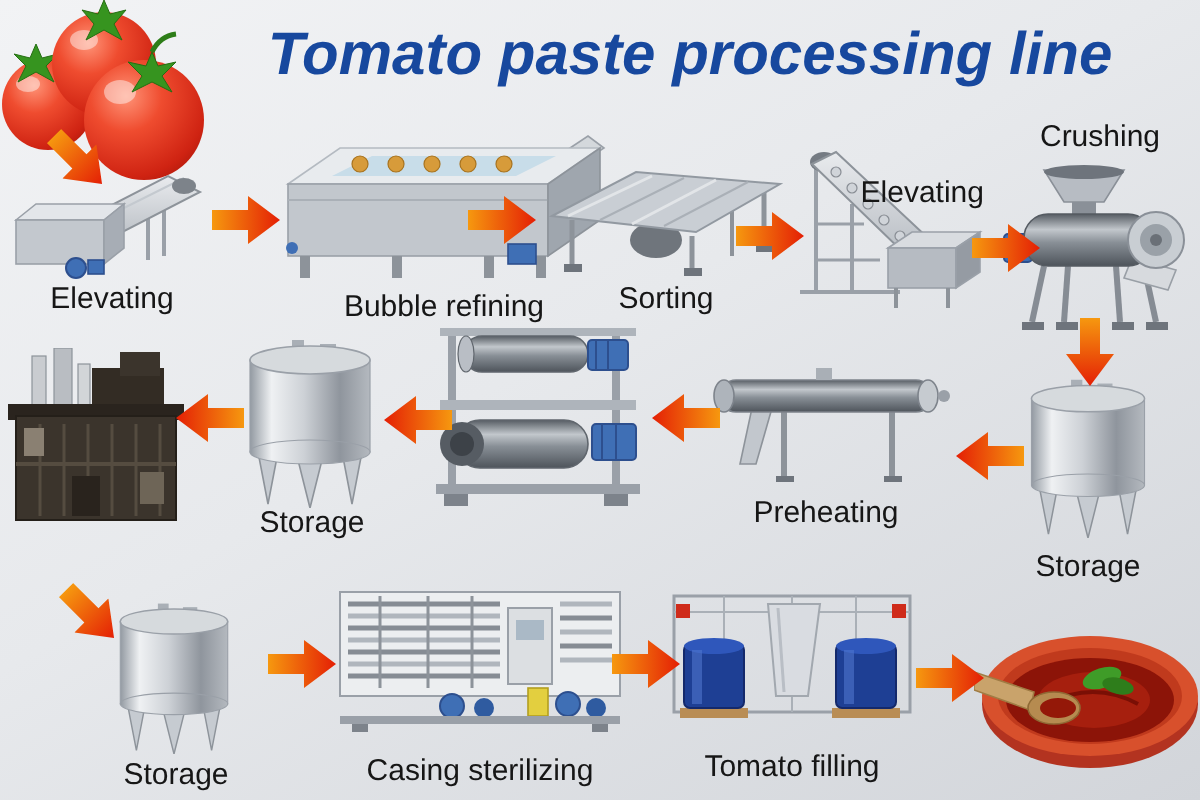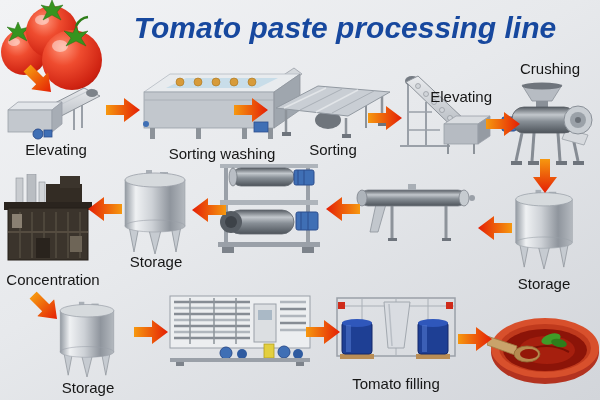--- a/index.html
+++ b/index.html
@@ -114,21 +114,21 @@
       <circle cx="80" cy="16" r="4" fill="#d79b3a" stroke="#a8731f" stroke-width="0.6"></circle>
       <circle cx="98" cy="16" r="4" fill="#d79b3a" stroke="#a8731f" stroke-width="0.6"></circle>
       <circle cx="116" cy="16" r="4" fill="#d79b3a" stroke="#a8731f" stroke-width="0.6"></circle>
       <rect x="14" y="62" width="5" height="11" fill="#8d939a"></rect>
       <rect x="60" y="62" width="5" height="11" fill="#8d939a"></rect>
       <rect x="106" y="62" width="5" height="11" fill="#8d939a"></rect>
       <rect x="132" y="62" width="5" height="11" fill="#8d939a"></rect>
       <circle cx="10" cy="58" r="3" fill="#3f6fb5"></circle>
       <rect x="118" y="56" width="14" height="10" fill="#3f6fb5" stroke="#2d4f8e" stroke-width="0.8"></rect>
     </svg>
-    <div class="lbl">Sorting washing</div>
+    <div class="lbl">Bubble refining</div>
   </div>
 
   <div class="stage" id="stage-sorting" style="left:270px;top:80px;width:126px;height:78px;">
     <svg class="art" width="126" height="58" viewBox="0 0 126 58">
       <line x1="16" y1="30" x2="16" y2="54" stroke="#8d939a" stroke-width="2.5"></line>
       <line x1="76" y1="38" x2="76" y2="56" stroke="#8d939a" stroke-width="2.5"></line>
       <line x1="112" y1="16" x2="112" y2="44" stroke="#8d939a" stroke-width="2.5"></line>
       <line x1="96" y1="22" x2="96" y2="48" stroke="#8d939a" stroke-width="2"></line>
       <ellipse cx="58" cy="40" rx="13" ry="9" fill="#6f757c"></ellipse>
       <polygon points="6,28 48,6 120,12 78,36" fill="#c9ced4" stroke="#9299a1" stroke-width="1"></polygon>
@@ -211,20 +211,21 @@
       <line x1="98" y1="26" x2="98" y2="58" stroke="#8d939a" stroke-width="3"></line>
       <rect x="40" y="58" width="9" height="3" fill="#6e747c"></rect>
       <rect x="94" y="58" width="9" height="3" fill="#6e747c"></rect>
       <polygon points="28,24 38,24 30,52 22,52" fill="#c2c7cd" stroke="#8d939a" stroke-width="0.8"></polygon>
       <rect x="12" y="10" width="106" height="16" rx="8" fill="url(#gDrum)" stroke="#7d838b" stroke-width="0.8"></rect>
       <ellipse cx="14" cy="18" rx="5" ry="8" fill="#aeb4bb" stroke="#7d838b" stroke-width="0.8"></ellipse>
       <ellipse cx="116" cy="18" rx="5" ry="8" fill="#c6cbd0" stroke="#7d838b" stroke-width="0.8"></ellipse>
       <circle cx="124" cy="18" r="3" fill="#9aa0a8"></circle>
       <rect x="60" y="4" width="8" height="6" fill="#a9afb6"></rect>
     </svg>
+    <div class="lbl">Preheating</div>
   </div>
 
   <div class="stage" id="stage-pulping" style="left:208px;top:150px;width:125px;height:125px;">
     <svg class="art" width="122" height="106" viewBox="0 0 122 106">
       <rect x="16" y="16" width="4" height="78" fill="#9aa0a8"></rect>
       <rect x="98" y="16" width="4" height="78" fill="#9aa0a8"></rect>
       <rect x="12" y="14" width="98" height="4" fill="#aeb4bb"></rect>
       <rect x="12" y="50" width="98" height="5" fill="#aeb4bb"></rect>
       <rect x="24" y="18" width="62" height="18" rx="9" fill="url(#gDrum)" stroke="#60666d" stroke-width="0.8"></rect>
       <ellipse cx="25" cy="27" rx="4" ry="9" fill="#b9bec5" stroke="#60666d" stroke-width="0.6"></ellipse>
@@ -270,21 +271,20 @@
       <line x1="32" y1="38" x2="32" y2="84" stroke="#554c40" stroke-width="1.5"></line>
       <line x1="44" y1="38" x2="44" y2="84" stroke="#554c40" stroke-width="1.5"></line>
       <line x1="56" y1="38" x2="56" y2="84" stroke="#554c40" stroke-width="1.5"></line>
       <line x1="68" y1="38" x2="68" y2="84" stroke="#554c40" stroke-width="1.5"></line>
       <line x1="80" y1="38" x2="80" y2="84" stroke="#554c40" stroke-width="1.5"></line>
       <line x1="8" y1="58" x2="88" y2="58" stroke="#554c40" stroke-width="2"></line>
       <rect x="12" y="40" width="10" height="14" fill="#8a8072"></rect>
       <rect x="70" y="62" width="12" height="16" fill="#6e6557"></rect>
       <rect x="36" y="64" width="14" height="20" fill="#29231d"></rect>
     </svg>
-    <div class="lbl">Concentration</div>
   </div>
 
   <div class="stage" id="stage-storage-3" style="left:48px;top:300px;width:80px;height:96px;">
     <svg class="art" width="70" height="77" viewBox="0 0 78 86">
       <polygon points="13,58 23,58 18,84" fill="#c6cbd1" stroke="#8d939a" stroke-width="0.8"></polygon>
       <polygon points="33,62 45,62 39,86" fill="#c6cbd1" stroke="#8d939a" stroke-width="0.8"></polygon>
       <polygon points="55,58 65,58 60,84" fill="#c6cbd1" stroke="#8d939a" stroke-width="0.8"></polygon>
       <rect x="9" y="12" width="60" height="46" fill="url(#gTank)" stroke="#9aa0a8" stroke-width="0.6"></rect>
       <ellipse cx="39" cy="58" rx="30" ry="6" fill="url(#gTank)" stroke="#9aa0a8" stroke-width="0.6"></ellipse>
       <rect x="30" y="2" width="6" height="8" fill="#a9afb6"></rect>
@@ -316,20 +316,21 @@
       <line x1="114" y1="42" x2="140" y2="42" stroke="#b0b6bd" stroke-width="2.5"></line>
       <rect x="98" y="56" width="10" height="14" fill="#e3cf3f" stroke="#b29e20" stroke-width="0.8"></rect>
       <circle cx="118" cy="64" r="6" fill="#3f6fb5" stroke="#2d4f8e" stroke-width="1"></circle>
       <circle cx="132" cy="66" r="5" fill="#2f5ba0"></circle>
       <circle cx="60" cy="65" r="6" fill="#3f6fb5" stroke="#2d4f8e" stroke-width="1"></circle>
       <circle cx="76" cy="66" r="5" fill="#2f5ba0"></circle>
       <rect x="4" y="70" width="140" height="4" fill="#9aa0a8"></rect>
       <rect x="10" y="74" width="8" height="4" fill="#7d838b"></rect>
       <rect x="130" y="74" width="8" height="4" fill="#7d838b"></rect>
     </svg>
+    <div class="lbl">Casing sterilizing</div>
   </div>
 
   <div class="stage" id="stage-aseptic" style="left:332px;top:292px;width:128px;height:100px;">
     <svg class="art" width="128" height="74" viewBox="0 0 128 74">
       <rect x="5" y="6" width="118" height="58" fill="none" stroke="#9aa0a8" stroke-width="1.5"></rect>
       <line x1="5" y1="14" x2="123" y2="14" stroke="#aab0b7" stroke-width="1"></line>
       <line x1="30" y1="6" x2="30" y2="64" stroke="#aab0b7" stroke-width="1"></line>
       <line x1="64" y1="6" x2="64" y2="64" stroke="#aab0b7" stroke-width="1"></line>
       <line x1="96" y1="6" x2="96" y2="64" stroke="#aab0b7" stroke-width="1"></line>
       <polygon points="52,10 78,10 72,56 56,56" fill="#d9dce1" stroke="#a2a8af" stroke-width="1"></polygon>

